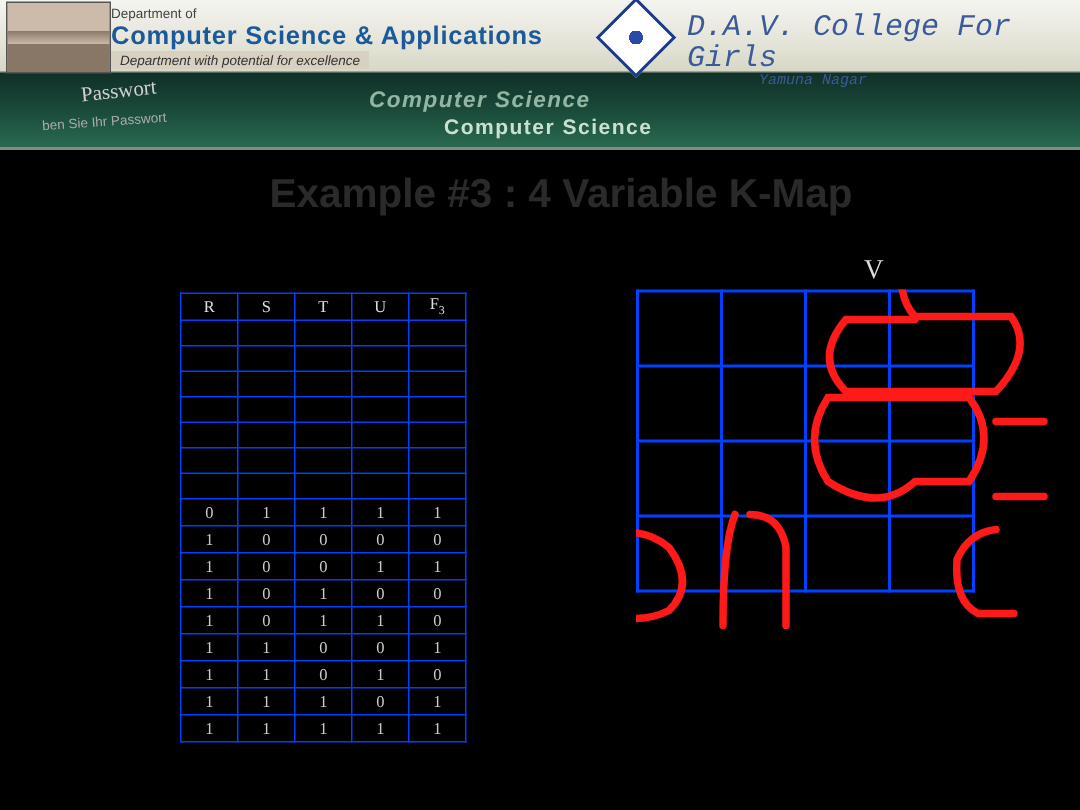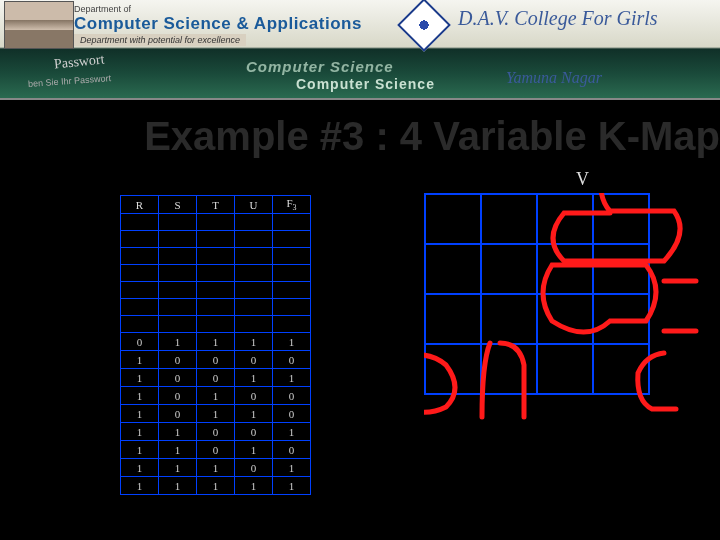--- a/index.html
+++ b/index.html
@@ -48,27 +48,27 @@
   }
   .logo-diamond::after {
     content: "";
     position: absolute;
     top: 6px; left: 6px; right: 6px; bottom: 6px;
     background: radial-gradient(circle, #2a4aaa 30%, transparent 30%);
   }
   .college {
     position: absolute;
     top: 8px; left: 458px;
-    font-family: Liberation Serif, serif;
+    font-family: Liberation Mono, monospace;
     font-size: 20px;
     color: #3a5a9a;
     font-style: italic;
     line-height: 1.05;
   }
-  .college .sub { font-size: 16px; margin-left: 48px; display: block; margin-top: 41px; }
+  .college .sub { font-size: 10px; margin-left: 48px; display: block; }
   .passwort {
     position: absolute;
     top: 54px; left: 54px;
     font-family: cursive;
     font-size: 14px;
     color: #d0d0d0;
     transform: rotate(-6deg);
   }
   .pwline {
     position: absolute;
@@ -90,24 +90,24 @@
     position: absolute;
     top: 76px; left: 296px;
     font-size: 14px;
     font-weight: bold;
     color: rgba(220,240,225,0.9);
     letter-spacing: 1px;
   }
 
   .title {
     font-family: "Trebuchet MS", Tahoma, sans-serif;
-    font-size: 40px;
+    font-size: 27px;
     font-weight: bold;
     color: #2a2a2a;
-    text-align: right;
+    text-align: center;
     padding: 14px 0 0 28px;
   }
 
   .content {
     position: absolute;
     top: 175px;
     left: 0; right: 0; bottom: 0;
   }
 
   .truth {

